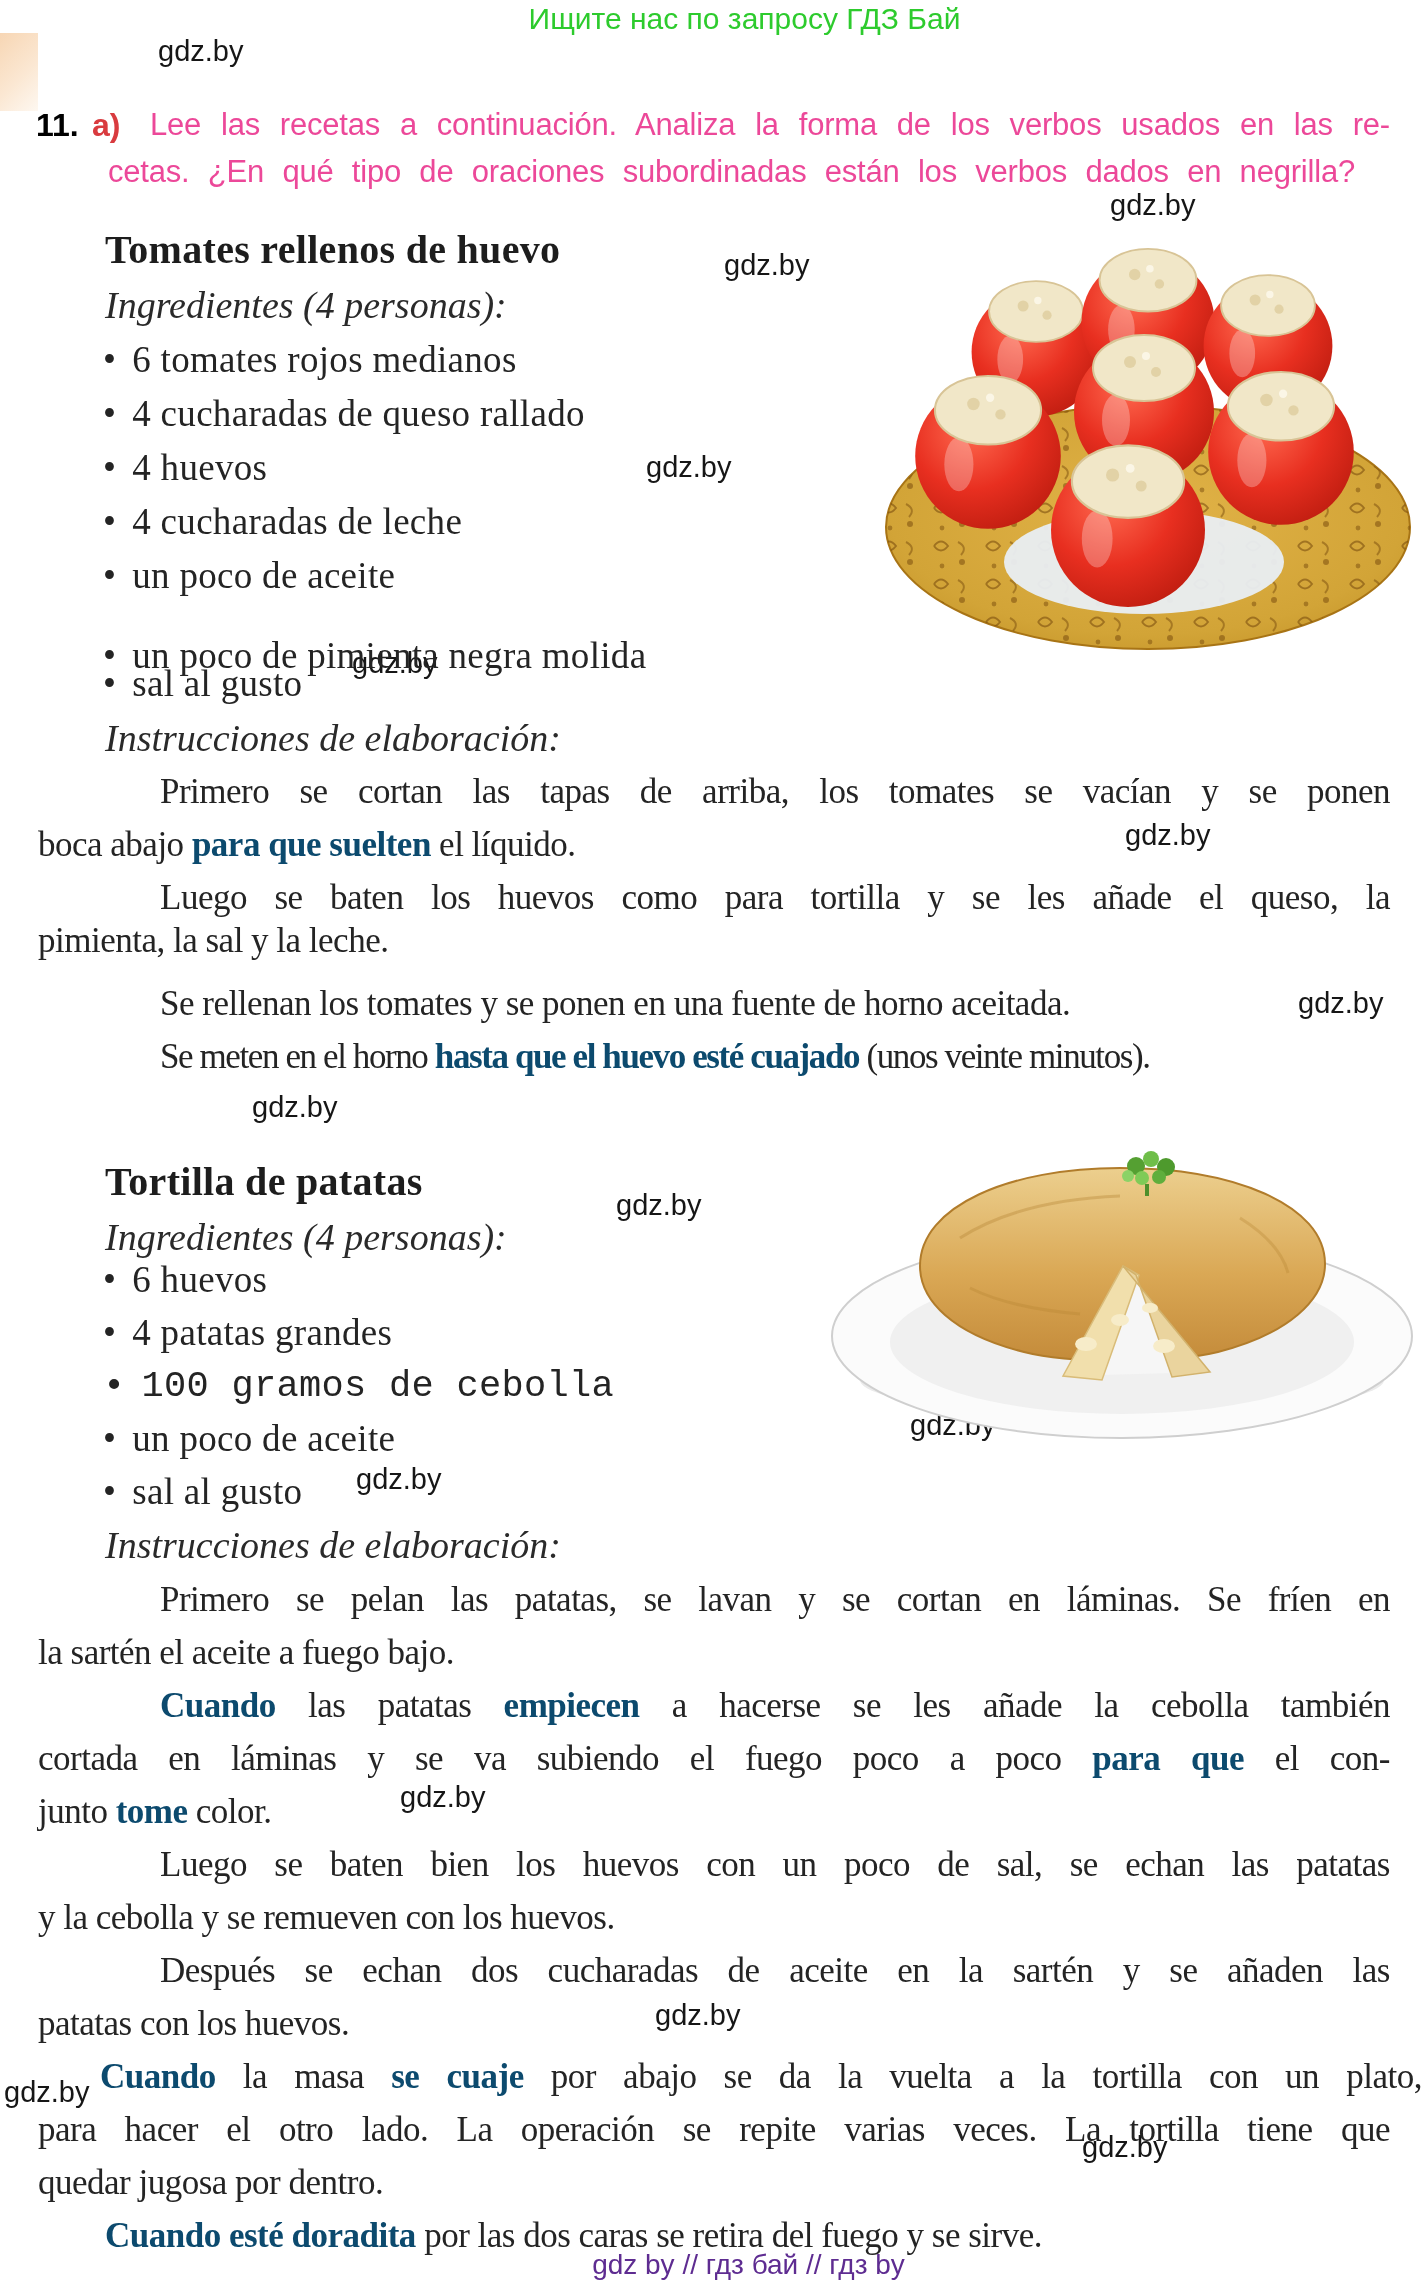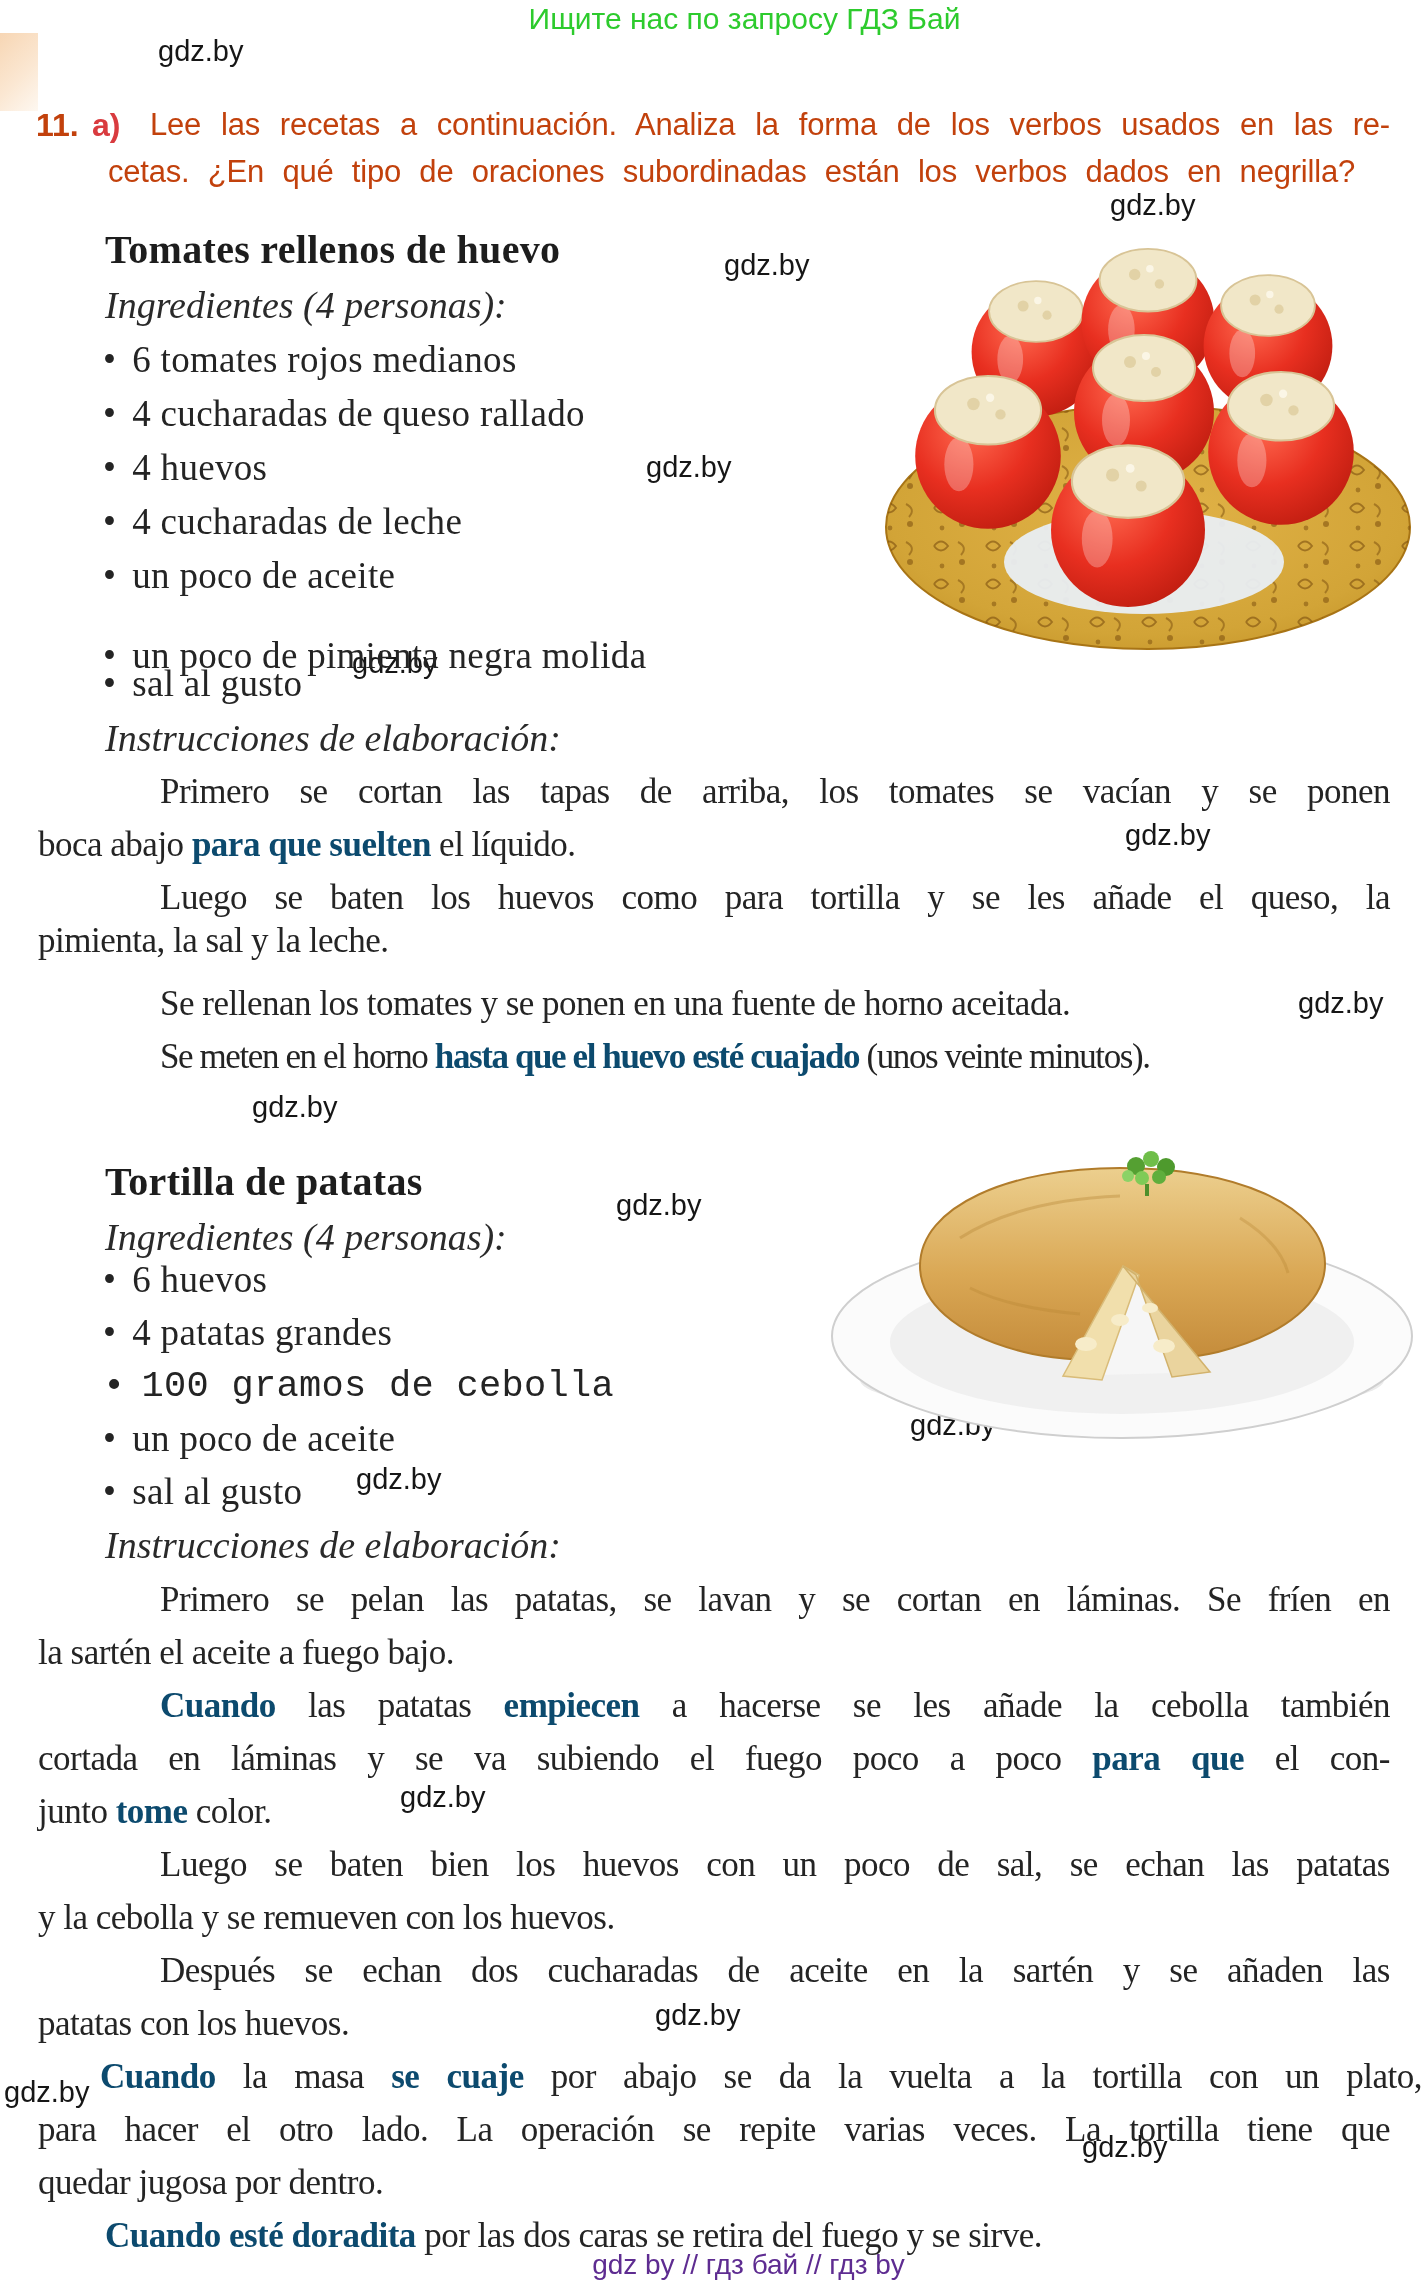--- a/index.html
+++ b/index.html
@@ -39,21 +39,21 @@
   .hnum,.hletter{
     position:absolute;top:104px;
     font-family:"Liberation Sans","DejaVu Sans",sans-serif;
     font-weight:bold;font-size:32px;line-height:42px;
   }
   .hnum{left:36px;}
   .hletter{left:92px;}
   .hline{
     position:absolute;
     font-family:"Liberation Sans","DejaVu Sans",sans-serif;
-    font-size:31px;line-height:42px;color:#c2410c;
+    font-size:31px;line-height:42px;color:#ec4899;
     letter-spacing:-0.2px;
     text-align:justify;text-align-last:justify;
   }
   .hline1{left:150px;top:104px;width:1240px;}
   .hline2{left:108px;top:151px;width:1247px;}
   
   .rtitle{
     position:absolute;left:105px;
     font-weight:bold;font-size:40px;line-height:48px;color:#1d1d1d;
     white-space:nowrap;letter-spacing:0.3px;
@@ -96,21 +96,21 @@
   <span class="wm" style="left:1298px;top:986px;">gdz.by</span>
   <span class="wm" style="left:252px;top:1090px;">gdz.by</span>
   <span class="wm" style="left:616px;top:1188px;">gdz.by</span>
   <span class="wm" style="left:910px;top:1408px;">gdz.by</span>
   <span class="wm" style="left:356px;top:1462px;">gdz.by</span>
   <span class="wm" style="left:400px;top:1780px;">gdz.by</span>
   <span class="wm" style="left:655px;top:1998px;">gdz.by</span>
   <span class="wm" style="left:4px;top:2075px;">gdz.by</span>
   <span class="wm" style="left:1082px;top:2130px;">gdz.by</span>
 
-  <span class="hnum" style="color:#c2410c;">11.</span>
+  <span class="hnum" style="color:#000000;">11.</span>
   <span class="hletter" style="color:#d93b3f;">a)</span>
   <div class="hline hline1">Lee las recetas a continuación. Analiza la forma de los verbos usados en las re-</div>
   <div class="hline hline2">cetas. ¿En qué tipo de oraciones subordinadas están los verbos dados en negrilla?</div>
 
   <div class="rtitle" style="top:226px;">Tomates rellenos de huevo</div>
   <div class="rlabel" style="top:281px;">Ingredientes (4 personas):</div>
 
   <div class="ing" style="top:336px;">
     <span class="bullet">•</span><span>6 tomates rojos medianos</span>
   </div>

